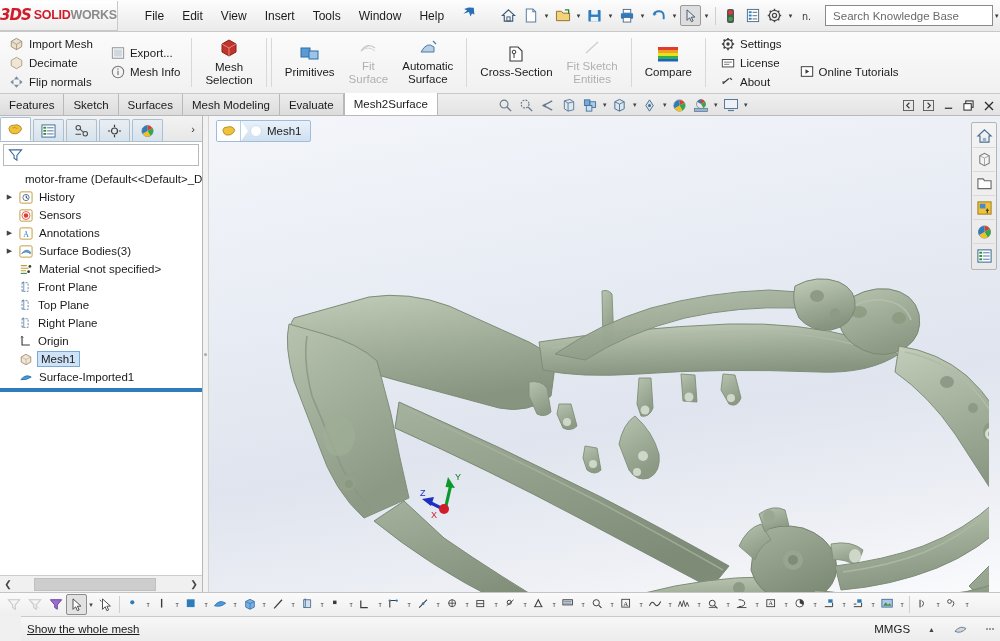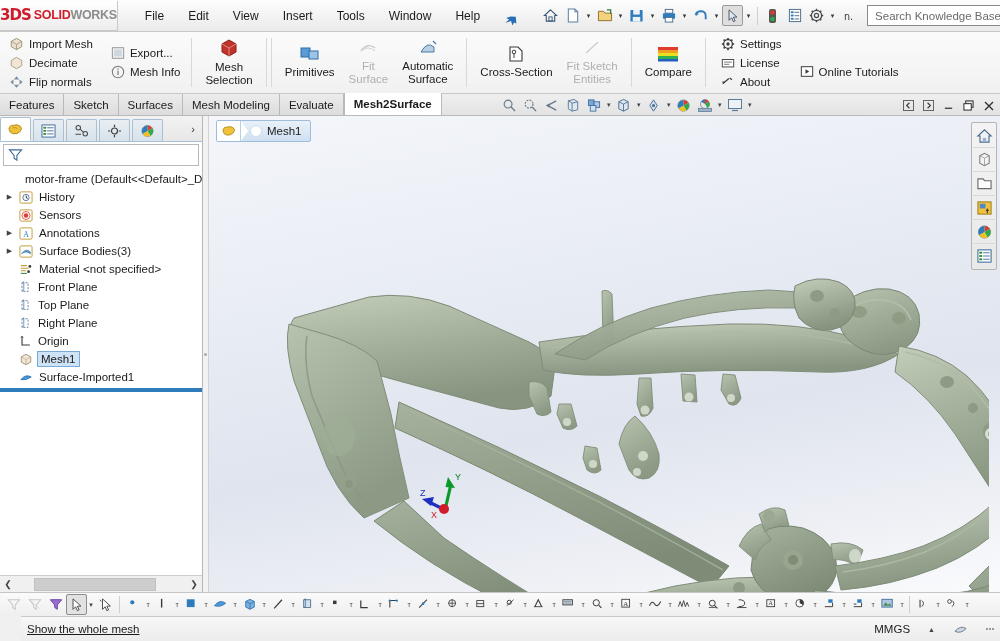--- a/index.html
+++ b/index.html
@@ -22,26 +22,26 @@
     position: relative;
   }
   .sw-logo {
     width: 118px; height: 30px;
     background: linear-gradient(#ffffff, #ededed);
     border-right: 1px solid #c9c9c9;
     border-bottom: 1px solid #c9c9c9;
     display: flex; align-items: center; justify-content: center;
     gap: 3px;
   }
-  .sw-ds { color: #d01c2a; font-weight: bold; font-size: 15px; 
+  .sw-ds { color: #d01c2a; font-weight: bold; font-size: 15px; font-style: italic;
            font-family: "DejaVu Sans", sans-serif; letter-spacing: -1px;}
   .sw-solid { color: #d01c2a; font-weight: bold; font-size: 12.5px; letter-spacing: -0.3px;}
   .sw-works { color: #8c8c8c; font-weight: bold; font-size: 12.5px; letter-spacing: -0.3px;}
 
-  .menubar { display: flex; align-items: flex-end; margin-left: 18px; gap: 6px; }
+  .menubar { display: flex; align-items: flex-start; margin-left: 18px; gap: 0px; }
   .menu-item {
     padding: 4px 9px; font-size: 12px; color: #1b1b1b; cursor: default;
     border-radius: 2px;
   }
   .pin-icon { margin-left: 10px; color: #2a6fb5; font-size: 13px; transform: rotate(40deg); }
 
   .qtoolbar { display: flex; align-items: center; margin-left: 22px; gap: 1px; }
   .qbtn {
     width: 21px; height: 21px; display: flex; align-items: center; justify-content: center;
     border: 1px solid transparent; border-radius: 2px;
@@ -100,21 +100,21 @@
     border-bottom: 1px solid #b9b9b9;
     display: flex; align-items: flex-end;
     position: relative;
   }
   .tab {
     height: 21px; padding: 0 9px; display: flex; align-items: center;
     font-size: 11.5px; background: linear-gradient(#ececec,#dcdcdc);
     border-right: 1px solid #b9b9b9; cursor: default;
   }
   .tab.active {
-    background: #fff; font-weight: bold; border-right: 1px solid #b9b9b9;
+    background: #fff; font-weight: normal; border-right: 1px solid #b9b9b9;
     border-left: 1px solid #b9b9b9;
     position: relative; z-index: 2; height: 22px;
   }
   .viewtools { display: flex; align-items: center; gap: 1px; margin-left: 58px; }
   .vbtn { width: 20px; height: 20px; display: flex; align-items: center; justify-content: center;
           border: 1px solid transparent; border-radius: 2px; }
   .vcaret { font-size: 7px; color: #444; width: 8px; text-align: center; }
   .docbtns { position: absolute; right: 4px; bottom: 2px; display: flex; align-items: center; gap: 5px; }
   .docbtn { font-size: 11px; color: #3b3b3b; width: 15px; height: 15px;
             display:flex; align-items:center; justify-content:center; }

